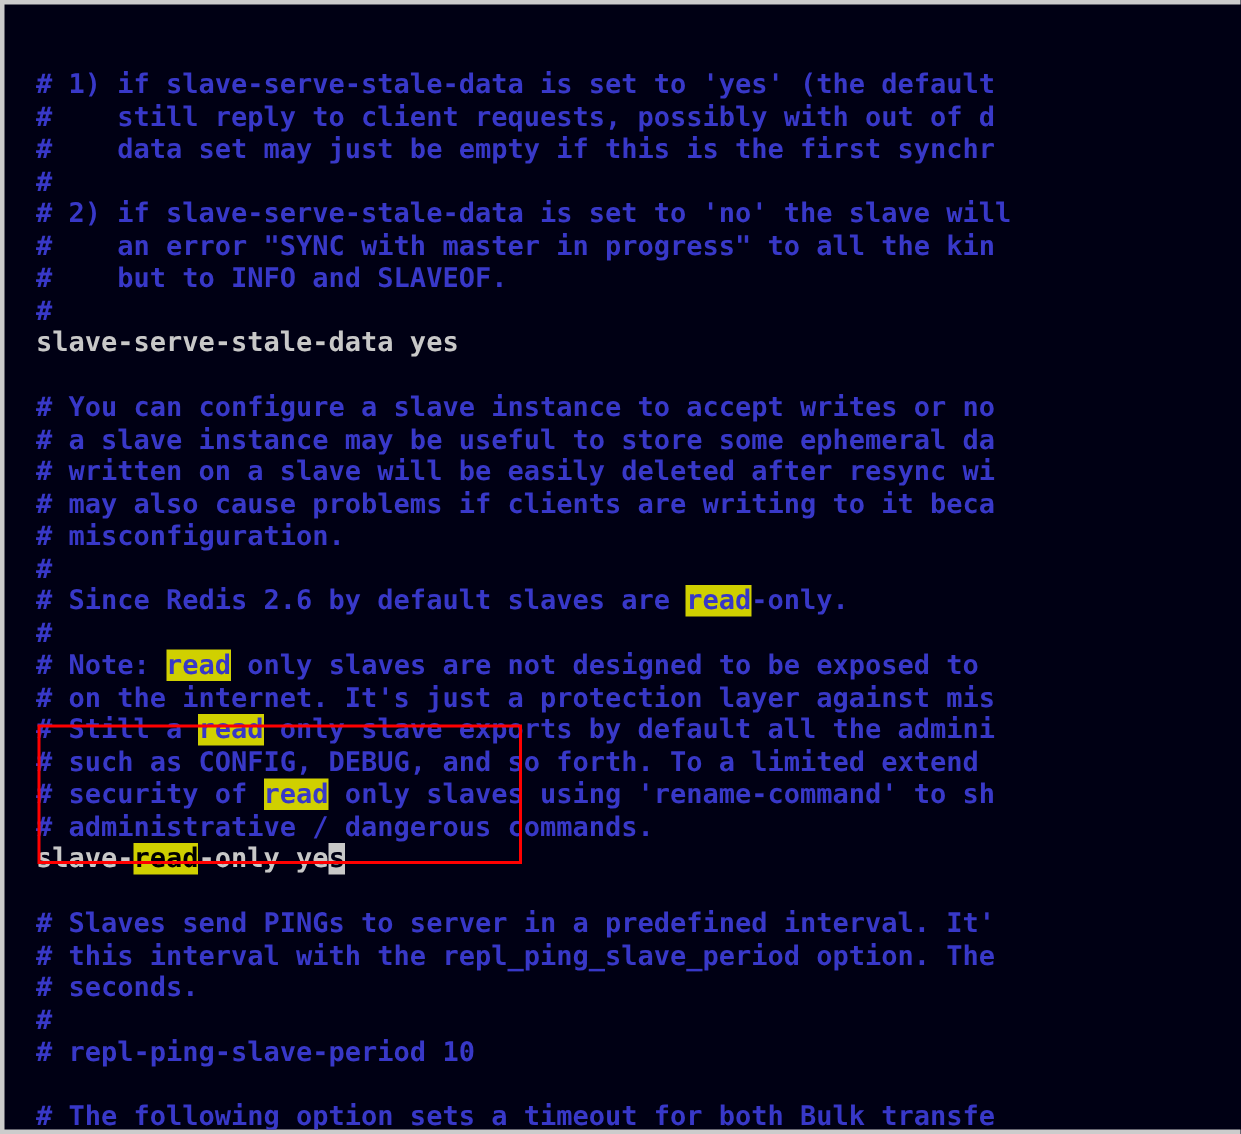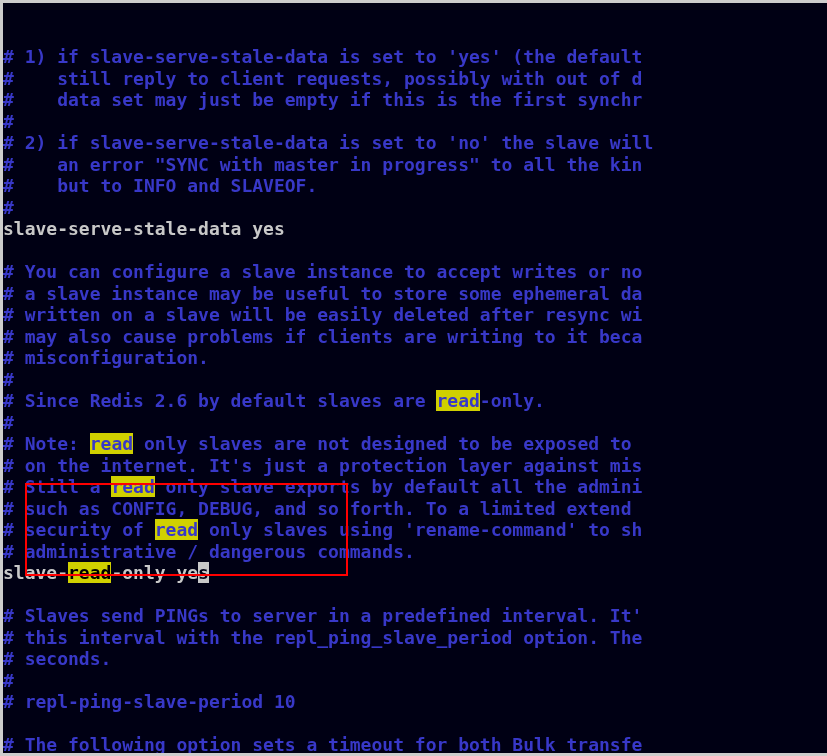--- a/index.html
+++ b/index.html
@@ -22,20 +22,21 @@
       padding: 0;
       font-family: 'DejaVu Sans Mono', 'Courier New', monospace;
       font-size: 18px;
       line-height: 21.5px;
       white-space: pre;
       overflow: hidden;
     }
     .line {
       height: 21.5px;
       white-space: pre;
+      margin-left: 21px;
     }
     .comment { color: #3838c8; font-weight: bold; }
     .normal { color: #c8c8c8; font-weight: bold; text-align: right; }
     .hl { background: #d0d000; color: #3838c8; font-weight: bold; }
     .hln { background: #d0d000; color: #000000; font-weight: bold; }
     .cursor { background: #c8c8c8; color: #000014; font-weight: bold; }
     .box {
       position: absolute;
       border: 2px solid #ff0000;
       pointer-events: none;

